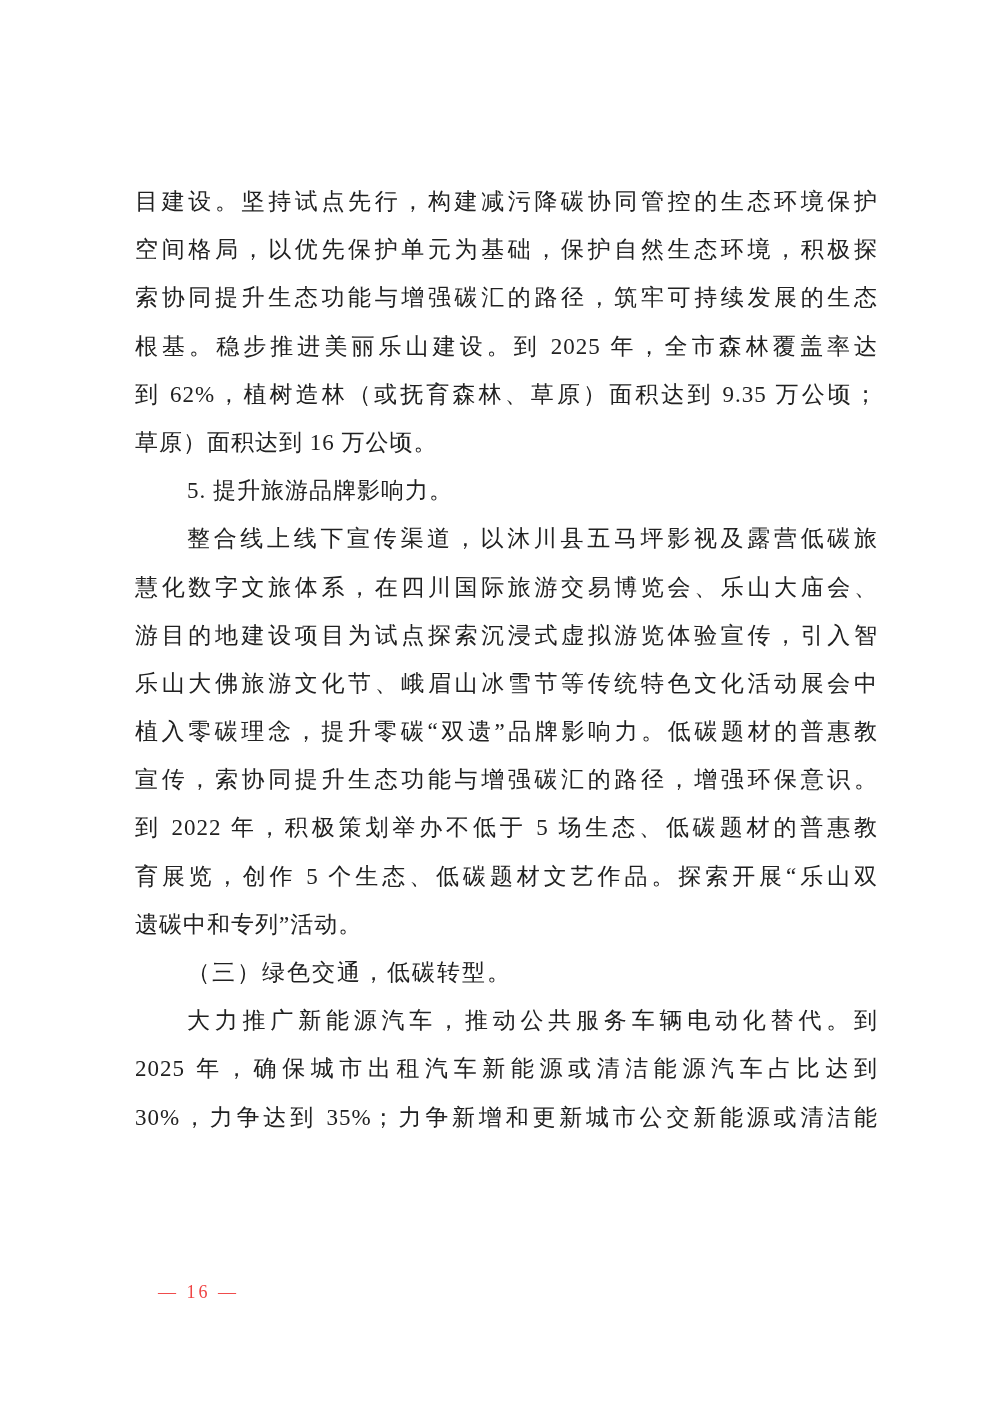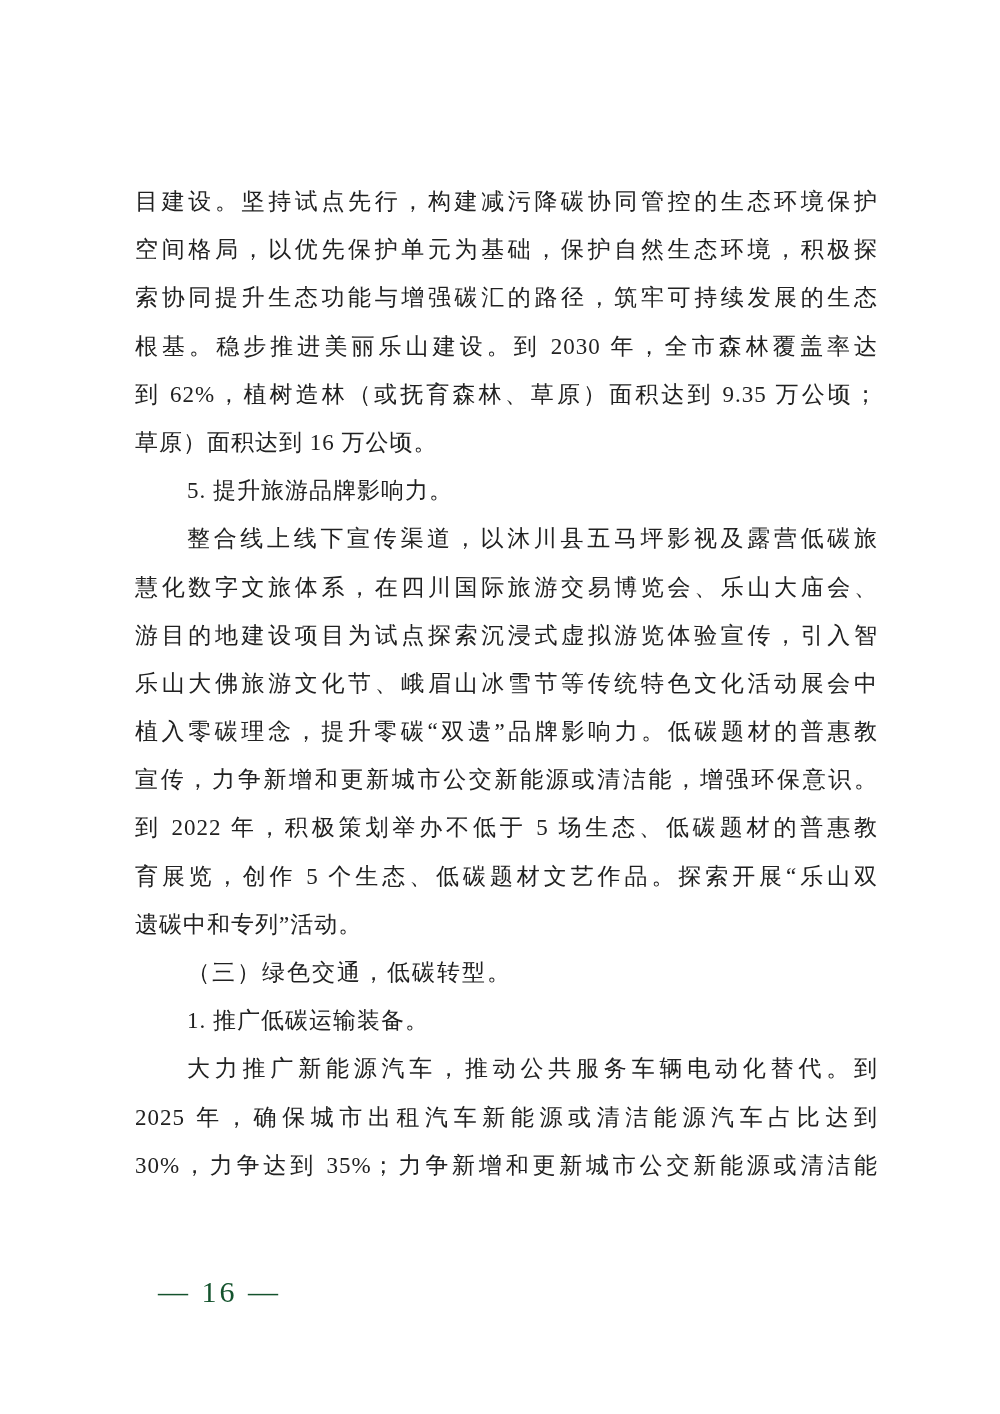--- a/index.html
+++ b/index.html
@@ -37,47 +37,46 @@
     text-indent: 52px;
   }
   .line.hd {
     font-weight: normal;
     letter-spacing: 2px;
   }
   .footer {
     position: absolute;
     left: 158px;
     top: 1277px;
-    font-size: 30px;
+    font-size: 18px;
     line-height: 30px;
     letter-spacing: 3px;
-    color: #14532d;
+    color: #ef4444;
   }
 </style>
 </head>
 <body>
 
 <div class="page">
   <div class="doc-body" id="doc-body">
       <div class="line j">目建设。坚持试点先行，构建减污降碳协同管控的生态环境保护</div>
       <div class="line j">空间格局，以优先保护单元为基础，保护自然生态环境，积极探</div>
       <div class="line j">索协同提升生态功能与增强碳汇的路径，筑牢可持续发展的生态</div>
-      <div class="line j">根基。稳步推进美丽乐山建设。到 2030 年，全市森林覆盖率达</div>
+      <div class="line j">根基。稳步推进美丽乐山建设。到 2025 年，全市森林覆盖率达</div>
       <div class="line j">到 62%，植树造林（或抚育森林、草原）面积达到 9.35 万公顷；</div>
       <div class="line">草原）面积达到 16 万公顷。</div>
       <div class="line ind">5. 提升旅游品牌影响力。</div>
       <div class="line j ind">整合线上线下宣传渠道，以沐川县五马坪影视及露营低碳旅</div>
       <div class="line j">慧化数字文旅体系，在四川国际旅游交易博览会、乐山大庙会、</div>
       <div class="line j">游目的地建设项目为试点探索沉浸式虚拟游览体验宣传，引入智</div>
       <div class="line j">乐山大佛旅游文化节、峨眉山冰雪节等传统特色文化活动展会中</div>
       <div class="line j">植入零碳理念，提升零碳“双遗”品牌影响力。低碳题材的普惠教</div>
-      <div class="line j">宣传，力争新增和更新城市公交新能源或清洁能，增强环保意识。</div>
+      <div class="line j">宣传，索协同提升生态功能与增强碳汇的路径，增强环保意识。</div>
       <div class="line j">到 2022 年，积极策划举办不低于 5 场生态、低碳题材的普惠教</div>
       <div class="line j">育展览，创作 5 个生态、低碳题材文艺作品。探索开展“乐山双</div>
       <div class="line">遗碳中和专列”活动。</div>
       <div class="line ind hd">（三）绿色交通，低碳转型。</div>
-      <div class="line ind">1. 推广低碳运输装备。</div>
       <div class="line j ind">大力推广新能源汽车，推动公共服务车辆电动化替代。到</div>
       <div class="line j">2025 年，确保城市出租汽车新能源或清洁能源汽车占比达到</div>
       <div class="line j">30%，力争达到 35%；力争新增和更新城市公交新能源或清洁能</div>
     </div>
   <div class="footer">— 16 —</div>
 </div>
 
 </body></html>

